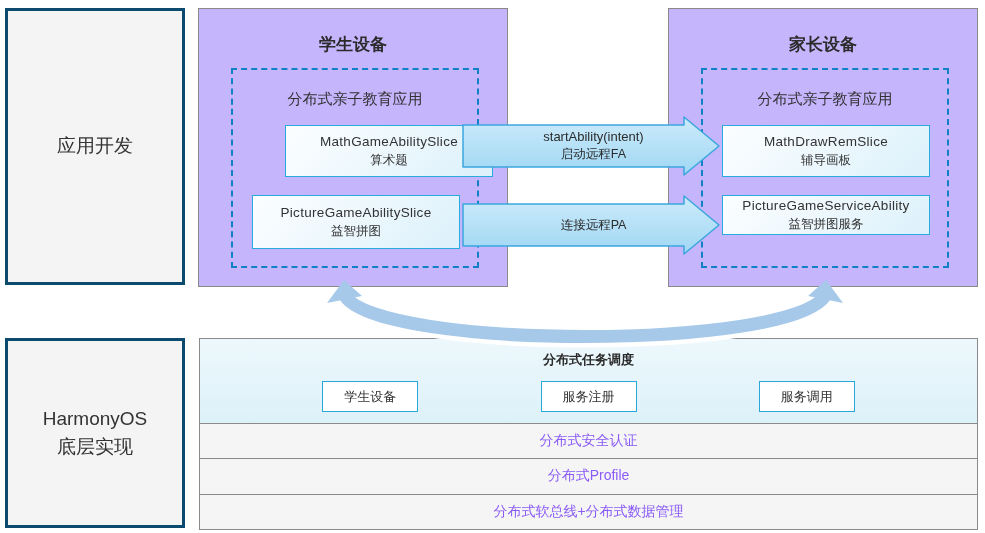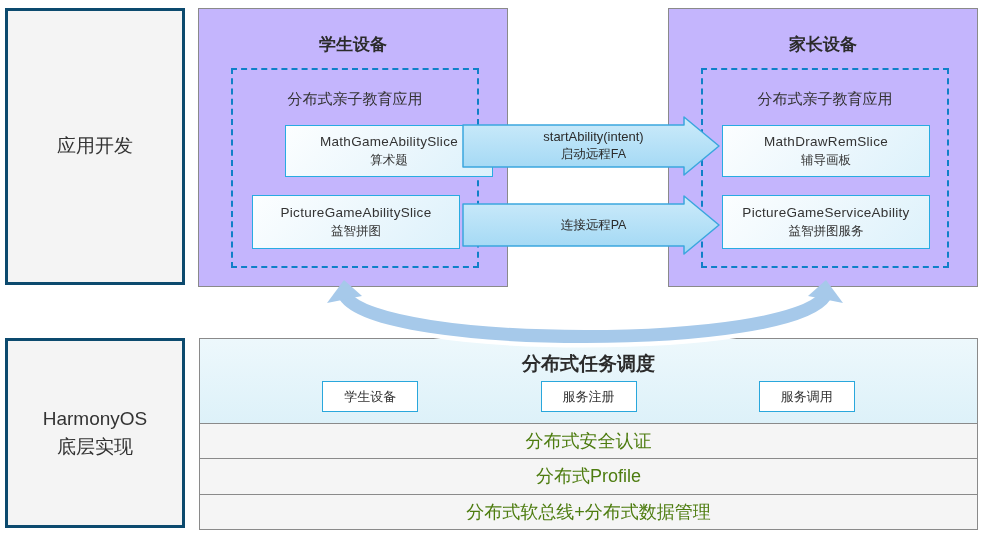--- a/index.html
+++ b/index.html
@@ -28,28 +28,28 @@
   .arrow-line1{font-size:13px;color:#2b2b2b;}
   .arrow-line2{font-size:12.5px;color:#2b2b2b;}
 
   #overlay-svg{position:absolute;left:0;top:0;width:985px;height:533px;z-index:5;pointer-events:none;}
 
   .bottom-box{position:absolute;left:199px;top:338px;width:779px;height:192px;
     border:1px solid #8a8a8a;box-sizing:border-box;display:flex;flex-direction:column;}
   .sched-header{height:84px;background:linear-gradient(#edf8fc,#ddf1f9);
     position:relative;box-sizing:border-box;}
   .sched-title{position:absolute;top:12px;left:0;width:100%;text-align:center;
-    font-size:19px;font-weight:bold;color:#2b2b2b;}
+    font-size:13px;font-weight:bold;color:#2b2b2b;}
   .service-row{position:absolute;left:0;top:42px;width:100%;display:flex;
     justify-content:space-evenly;}
   .service-box{width:96px;height:31px;background:#fff;border:1px solid #29a7dc;
     box-sizing:border-box;display:flex;align-items:center;justify-content:center;
     font-size:13px;color:#333;}
   .layer-row{border-top:1px solid #8a8a8a;background:#f5f5f5;flex:1;
-    display:flex;align-items:center;justify-content:center;font-size:18px;color:#4d7c0f;}
+    display:flex;align-items:center;justify-content:center;font-size:14px;color:#8b5cf6;}
 </style>
 </head>
 <body>
 
 <div id="stage">
 
   <div class="plain-box" style="left:5px;top:8px;width:180px;height:277px;">
     <div class="side-label">应用开发</div>
   </div>
 
@@ -76,21 +76,21 @@
   </div>
 
   <div class="device-box" style="left:668px;top:8px;width:310px;height:279px;">
     <div class="device-title">家长设备</div>
     <div class="dashed-box" style="left:32px;top:59px;width:248px;height:200px;">
       <div class="group-label">分布式亲子教育应用</div>
       <div class="slice-box" style="left:19px;top:55px;width:208px;height:52px;">
         <div class="slice-name">MathDrawRemSlice</div>
         <div class="slice-desc">辅导画板</div>
       </div>
-      <div class="slice-box" style="left:19px;top:125px;width:208px;height:54px;">
+      <div class="slice-box" style="left:19px;top:125px;width:208px;height:40px;">
         <div class="slice-name">PictureGameServiceAbility</div>
         <div class="slice-desc">益智拼图服务</div>
       </div>
     </div>
   </div>
 
   <div class="bottom-box">
     <div class="sched-header">
       <div class="sched-title">分布式任务调度</div>
       <div class="service-row">

